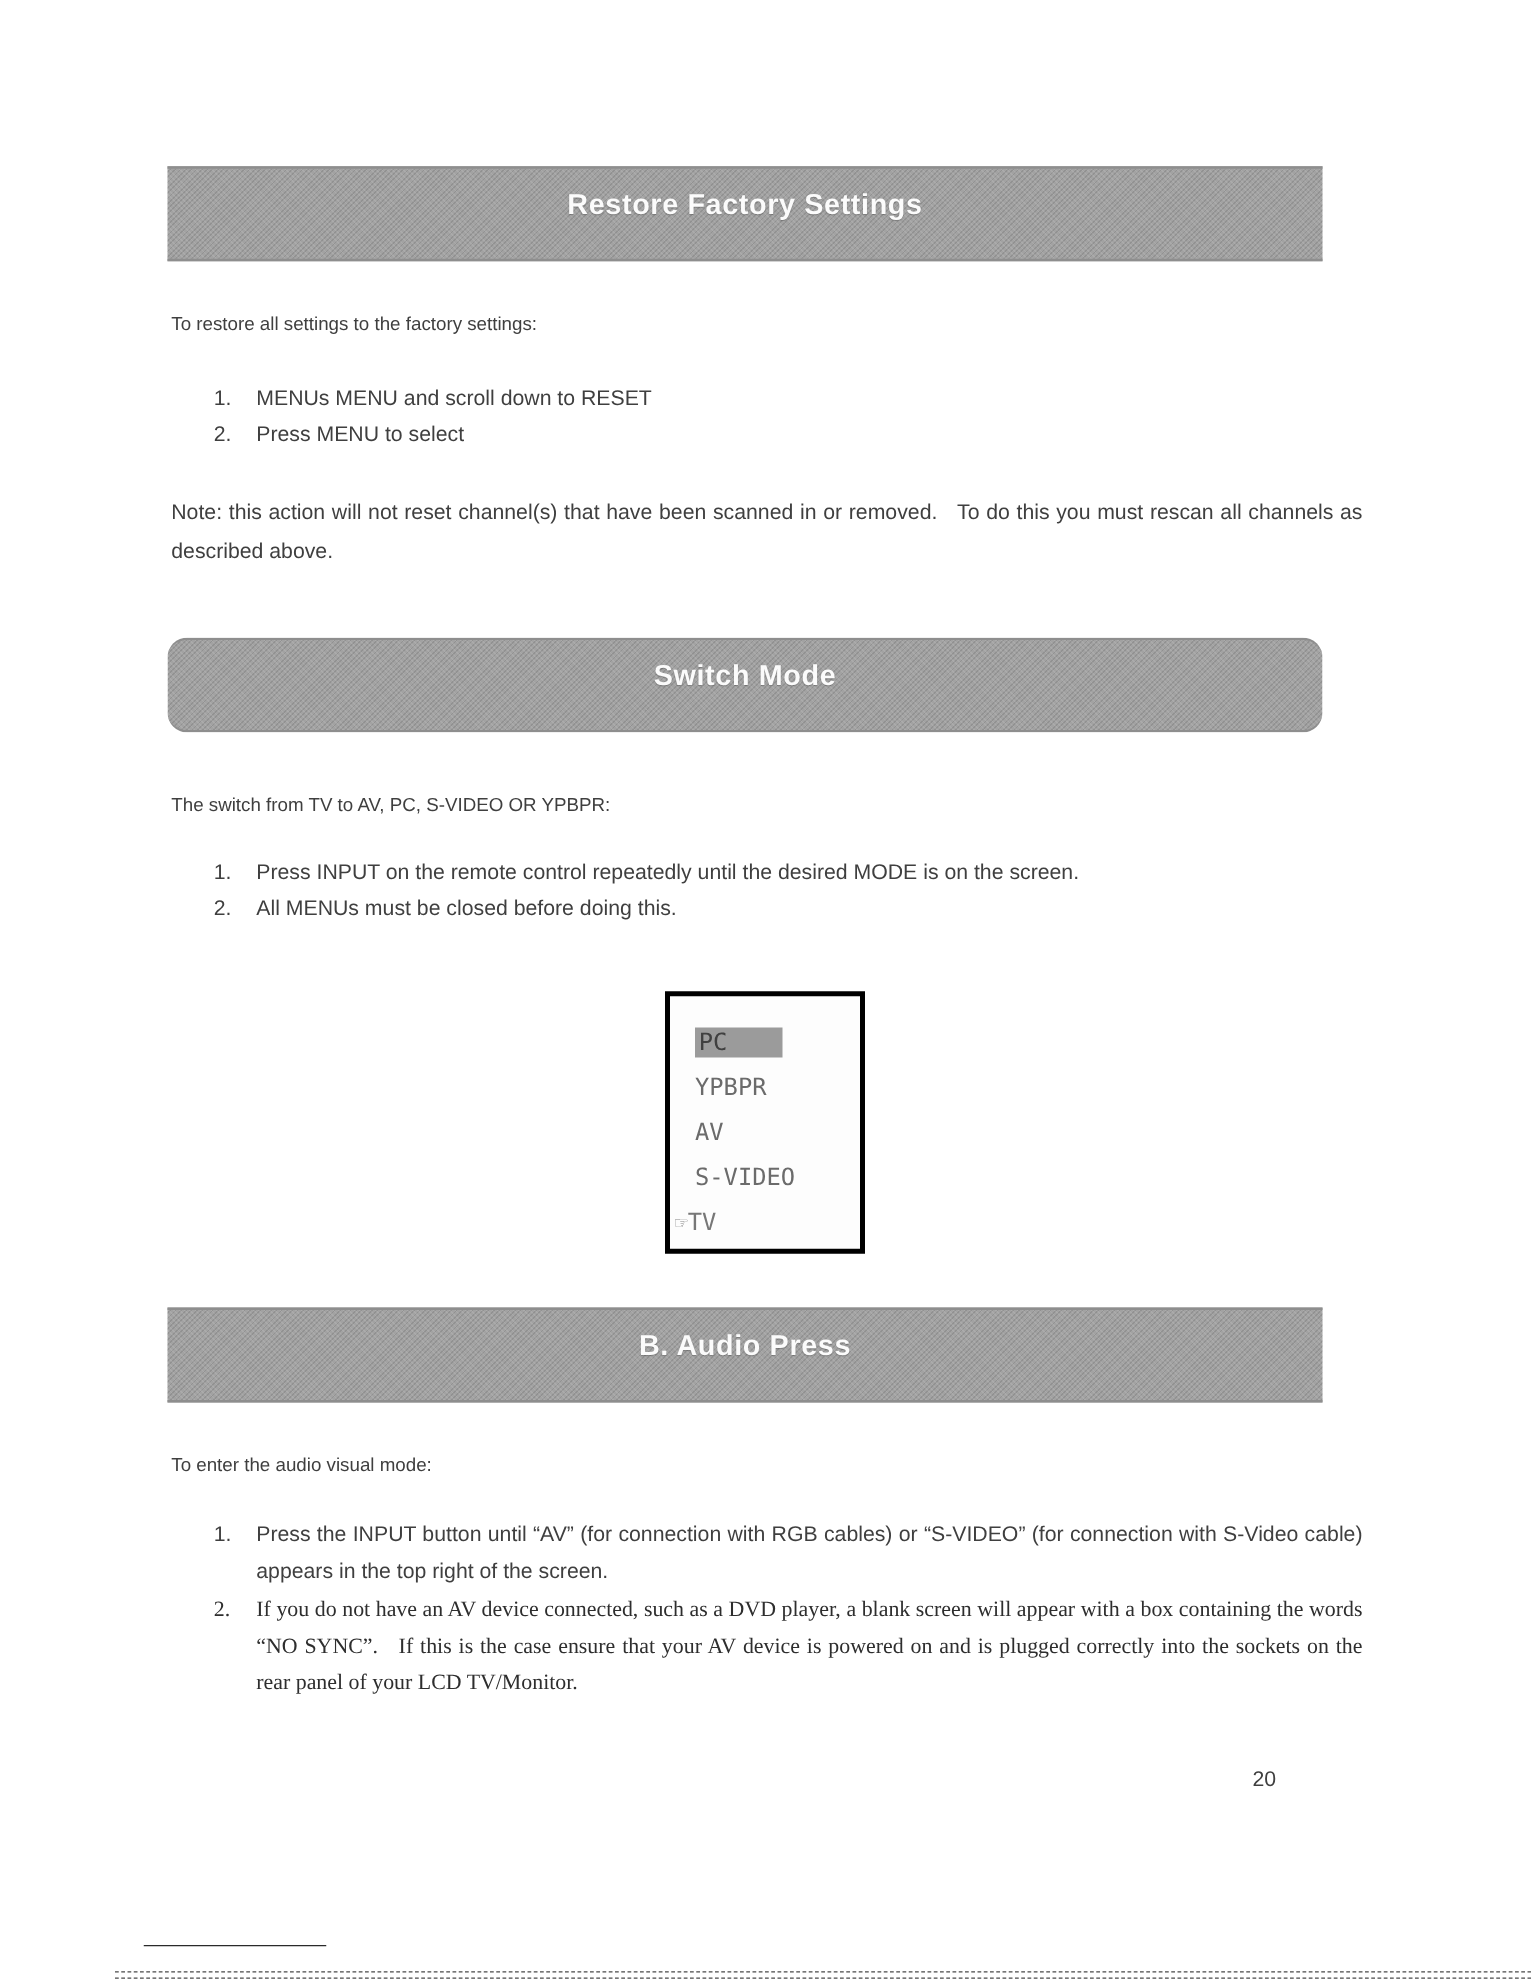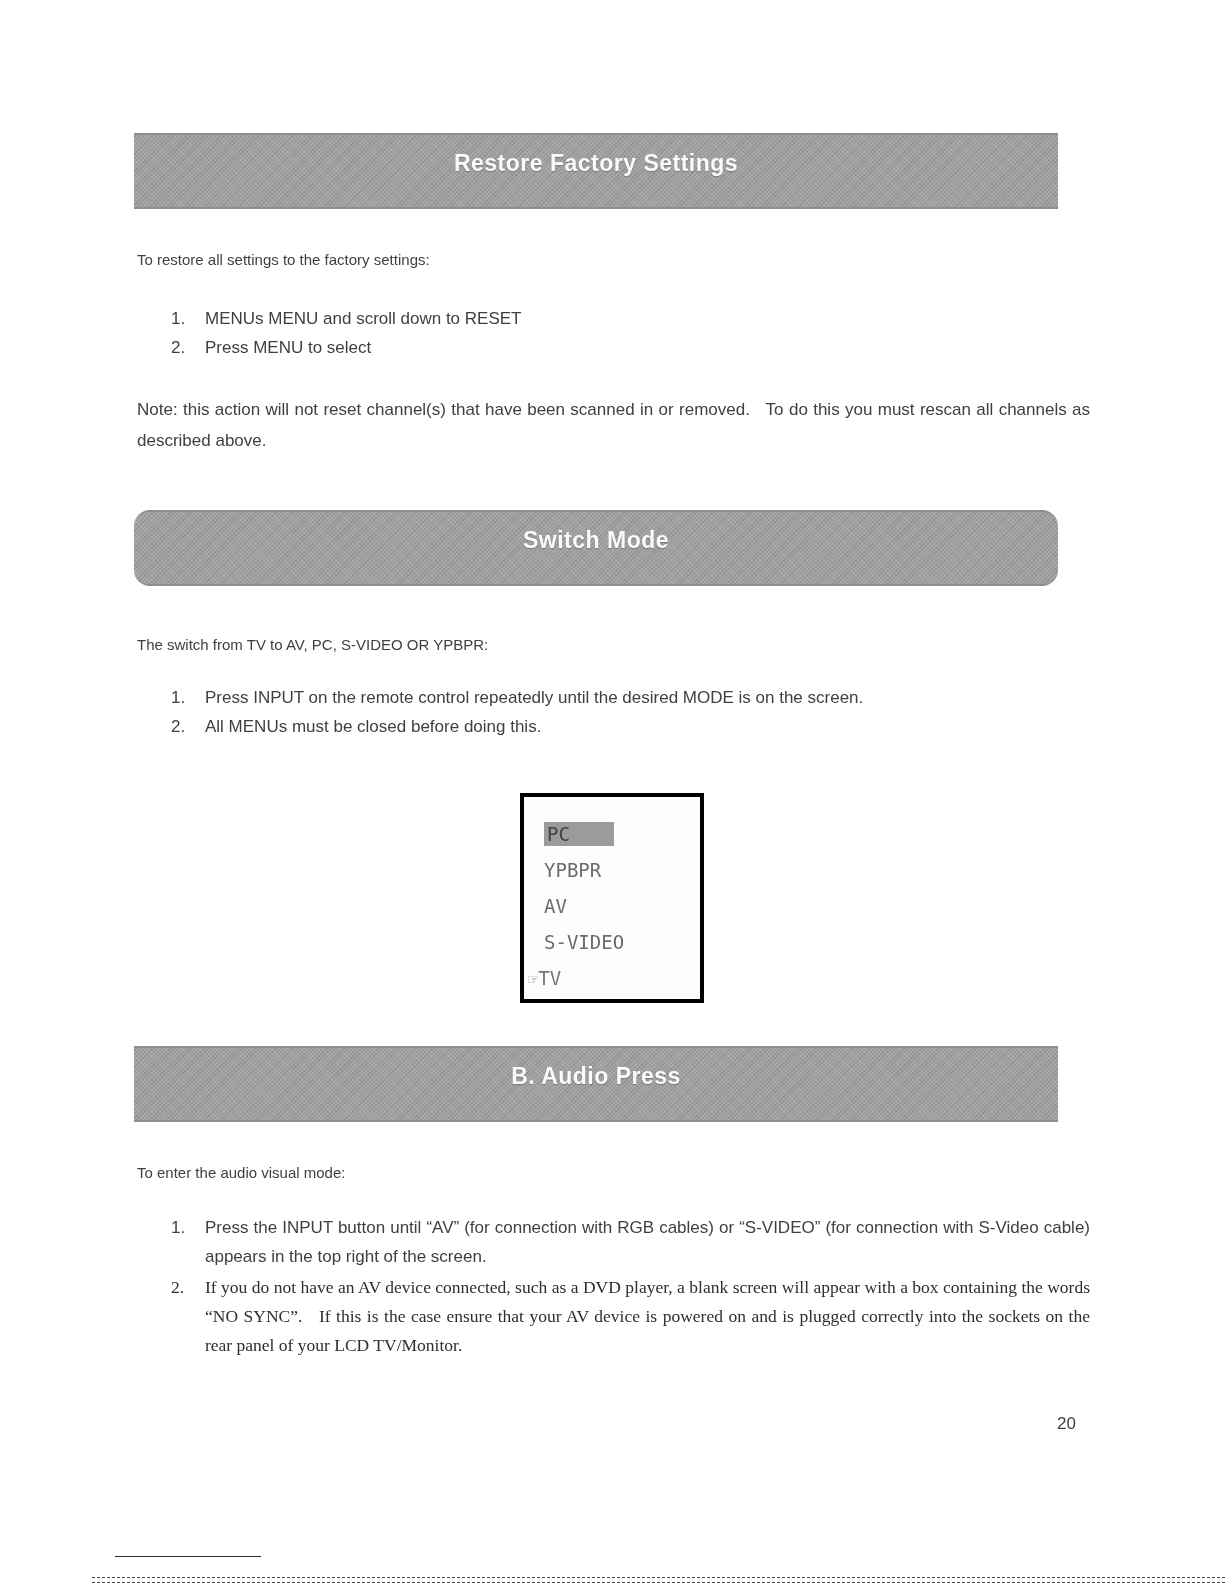--- a/index.html
+++ b/index.html
@@ -44,21 +44,21 @@
   }
 
   .bar-switch { margin-top:54px;border-radius:16px; }
   .bar-av     { margin-top:43px; }
 
   .intro-switch { margin-top:50px; }
   .steps-switch { margin-top:30px; }
 
   
   .osd-box {
-    width:184px; height:210px;
+    width:160px; height:210px;
     margin:52px auto 0 auto;
     border:4px solid #000;
     background:#fdfdfd;
     padding:26px 0 0 20px;
     font-family:"DejaVu Sans Mono", monospace;
     font-size:19px;
     color:#6b6b6b;
   }
   .osd-item { height:36px; line-height:22px; }
   .osd-label.sel {
@@ -74,21 +74,21 @@
   .steps-av .step { line-height:29px; margin-bottom:2px; }
   .steps-av .step-text { text-align:justify; }
   .serif {
     font-family:"Liberation Serif", serif;
     font-size:17.5px;
     color:#2e2e2e;
   }
 
   .page-number {
     position:absolute;
-    left:1057px; top:1414px;
+    left:1002px; top:1414px;
     font-size:17px; color:#3f3f3f;
   }
 
   .footer-underline {
     position:absolute;
     left:115px; top:1556px;
     width:146px; height:0;
     border-top:1.5px solid #2a2a2a;
   }
   .footer-dashes {

